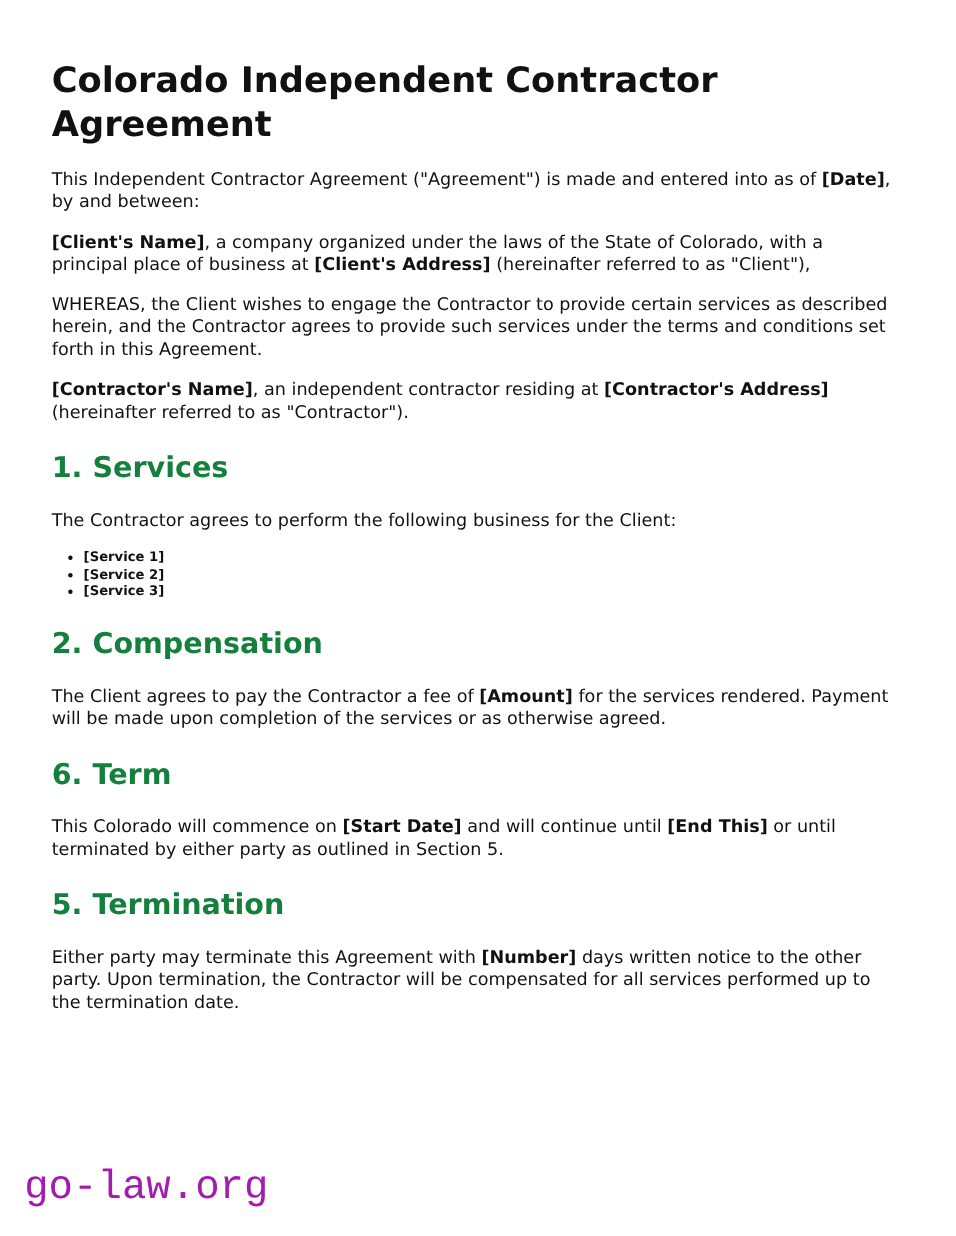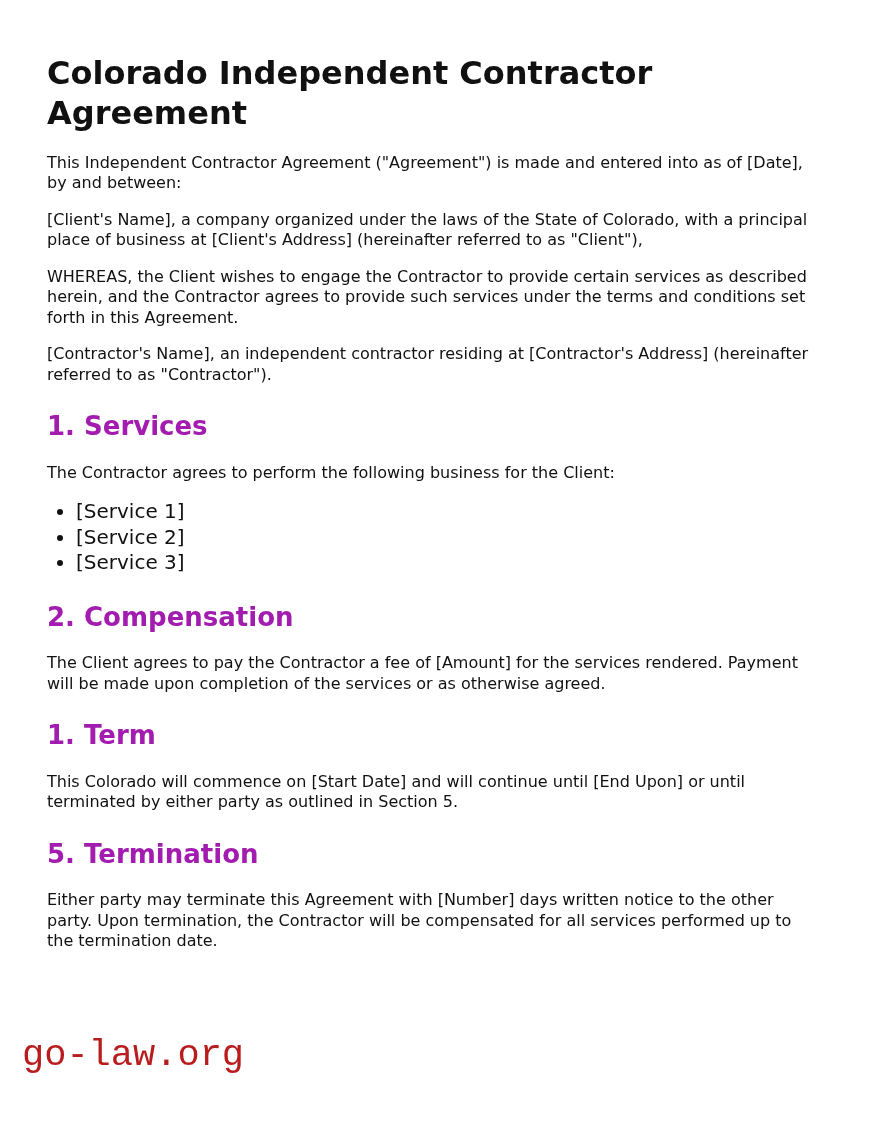--- a/index.html
+++ b/index.html
@@ -30,41 +30,41 @@
   p.para {
     font-size: 16px;
     line-height: 1.28;
     margin: 0 0 16px 0;
   }
   h2.sec-heading {
     font-size: 26px;
     font-weight: bold;
     line-height: 1.25;
     margin: 25px 0 20px 0;
-    color: #a21caf;
+    color: #15803d;
   }
   ul.bullets {
     margin: 16px 0 16px 0;
     padding-left: 29px;
     list-style: disc;
   }
   ul.bullets li {
-    font-size: 20px;
+    font-size: 12px;
     line-height: 1.28;
-    font-weight: normal;
+    font-weight: bold;
   }
-  .b { font-weight: normal; }
+  .b { font-weight: bold; }
   .watermark {
     position: absolute;
     left: 22px;
-    top: 1034px;
+    top: 1059px;
     font-family: "Liberation Mono", monospace;
     font-size: 37px;
     font-weight: normal;
-    color: #b91c1c;
+    color: #a21caf;
     letter-spacing: 0;
     white-space: nowrap;
   }
 </style>
 </head>
 <body>
 
 <div class="page">
   <h1 class="doc-title">Colorado Independent Contractor Agreement</h1>
   <div id="intro">
@@ -85,23 +85,23 @@
           </ul>
         </div>
   </section>
       <section>
     <h2 class="sec-heading">2. Compensation</h2>
     <div class="section-body">
           <p class="para"><span>The Client agrees to pay the Contractor a fee of </span><span class="b">[Amount]</span><span> for the services rendered. Payment will be made upon completion of the services or as otherwise agreed.</span></p>
         </div>
   </section>
       <section>
-    <h2 class="sec-heading">1. Term</h2>
+    <h2 class="sec-heading">6. Term</h2>
     <div class="section-body">
-          <p class="para"><span>This Colorado will commence on </span><span class="b">[Start Date]</span><span> and will continue until </span><span class="b">[End Upon]</span><span> or until terminated by either party as outlined in Section 5.</span></p>
+          <p class="para"><span>This Colorado will commence on </span><span class="b">[Start Date]</span><span> and will continue until </span><span class="b">[End This]</span><span> or until terminated by either party as outlined in Section 5.</span></p>
         </div>
   </section>
       <section>
     <h2 class="sec-heading">5. Termination</h2>
     <div class="section-body">
           <p class="para"><span>Either party may terminate this Agreement with </span><span class="b">[Number]</span><span> days written notice to the other party. Upon termination, the Contractor will be compensated for all services performed up to the termination date.</span></p>
         </div>
   </section>
     </div>
   <div class="watermark">go-law.org</div>

